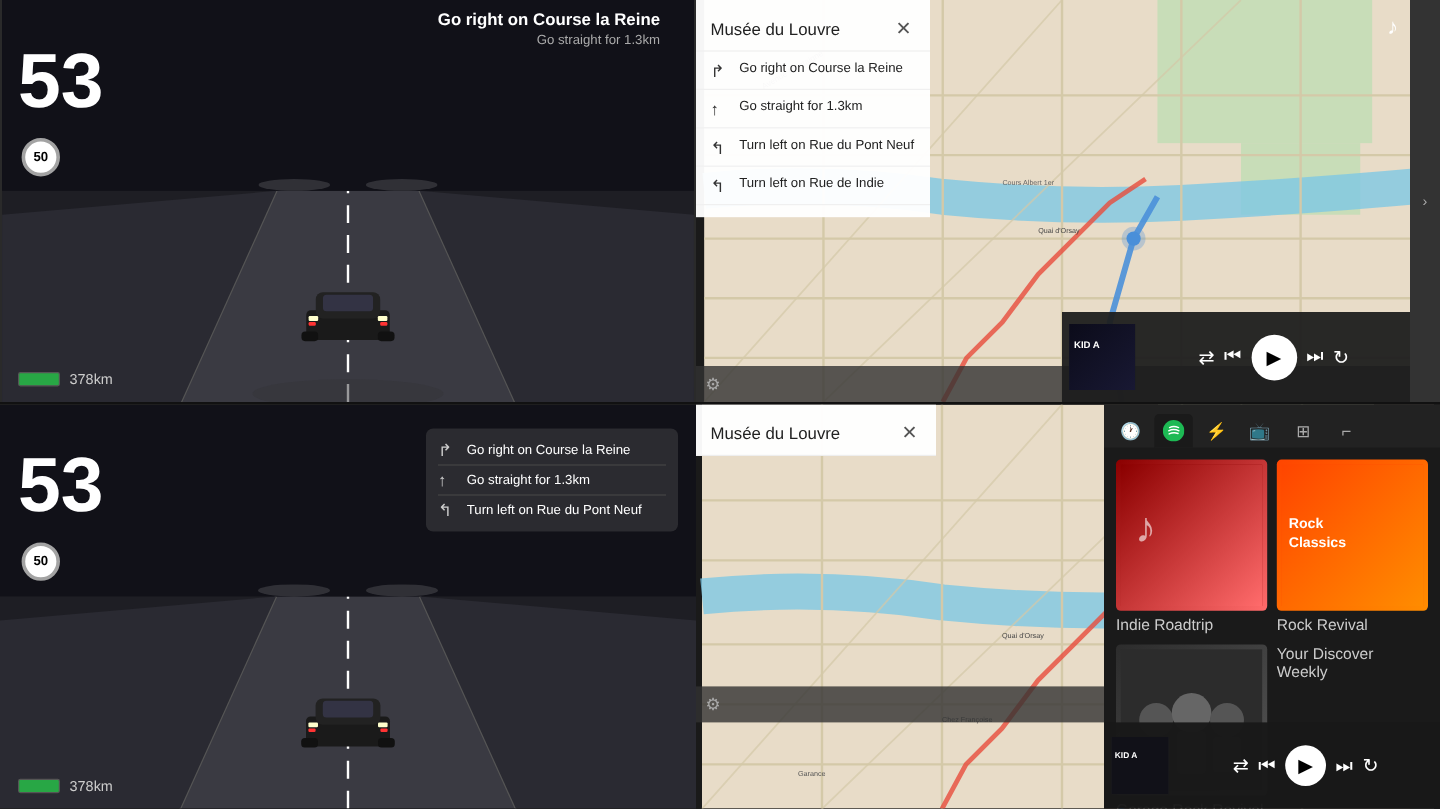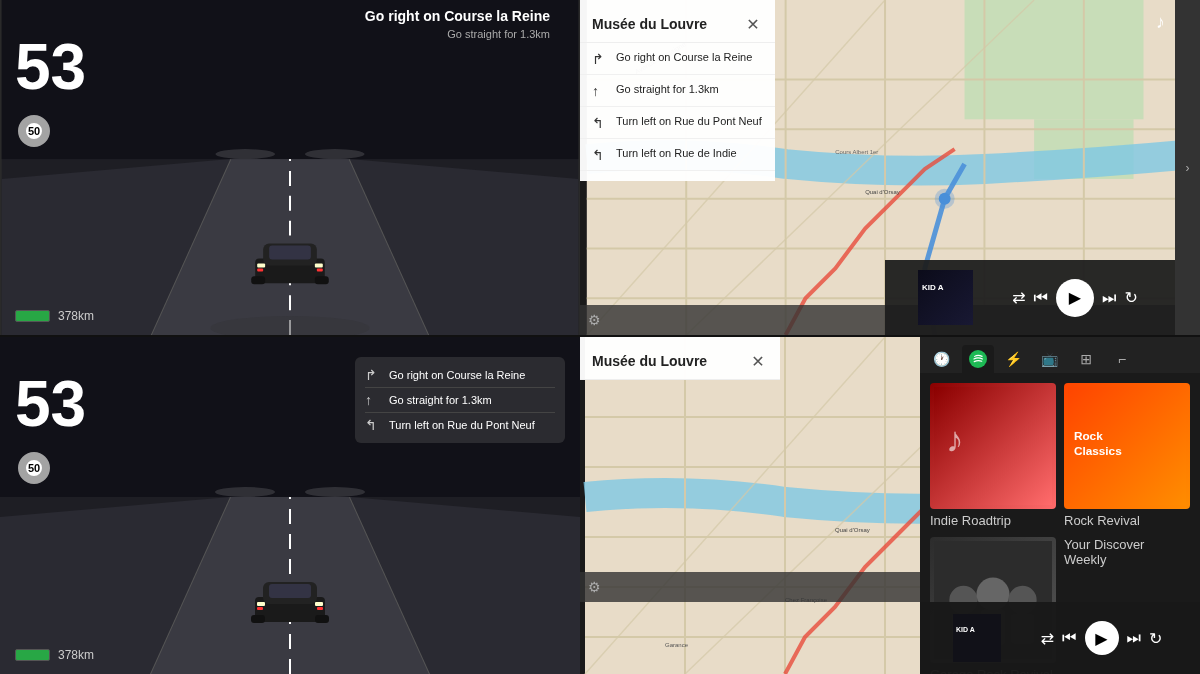--- a/index.html
+++ b/index.html
@@ -54,21 +54,21 @@
     }
 
     .speed-limit-badge {
       position: absolute;
       left: 18px;
       top: 115px;
       width: 32px;
       height: 32px;
       border-radius: 50%;
       background: white;
-      border: 8px solid #a3a3a3;
+      border: 3px solid #a3a3a3;
       display: flex;
       align-items: center;
       justify-content: center;
       font-size: 11px;
       font-weight: bold;
       color: black;
     }
 
     .road-view {
       position: absolute;
@@ -122,21 +122,21 @@
     .directions-header {
       display: flex;
       justify-content: space-between;
       align-items: center;
       padding: 4px 12px 8px;
       border-bottom: 1px solid #eee;
     }
 
     .directions-title {
       font-size: 14px;
-      font-weight: bold;
+      font-weight: normal;
       color: #222;
     }
 
     .close-btn {
       width: 20px;
       height: 20px;
       background: none;
       border: none;
       font-size: 16px;
       cursor: pointer;
@@ -238,21 +238,20 @@
       padding: 6px;
       gap: 8px;
     }
 
     .album-art {
       width: 55px;
       height: 55px;
       background: #222;
       flex-shrink: 0;
       overflow: hidden;
-      margin-left: 27px;
     }
 
     .album-art-img {
       width: 100%;
       height: 100%;
       background: linear-gradient(135deg, #1a1a2e, #16213e, #0f3460);
       position: relative;
     }
 
     .player-controls {

